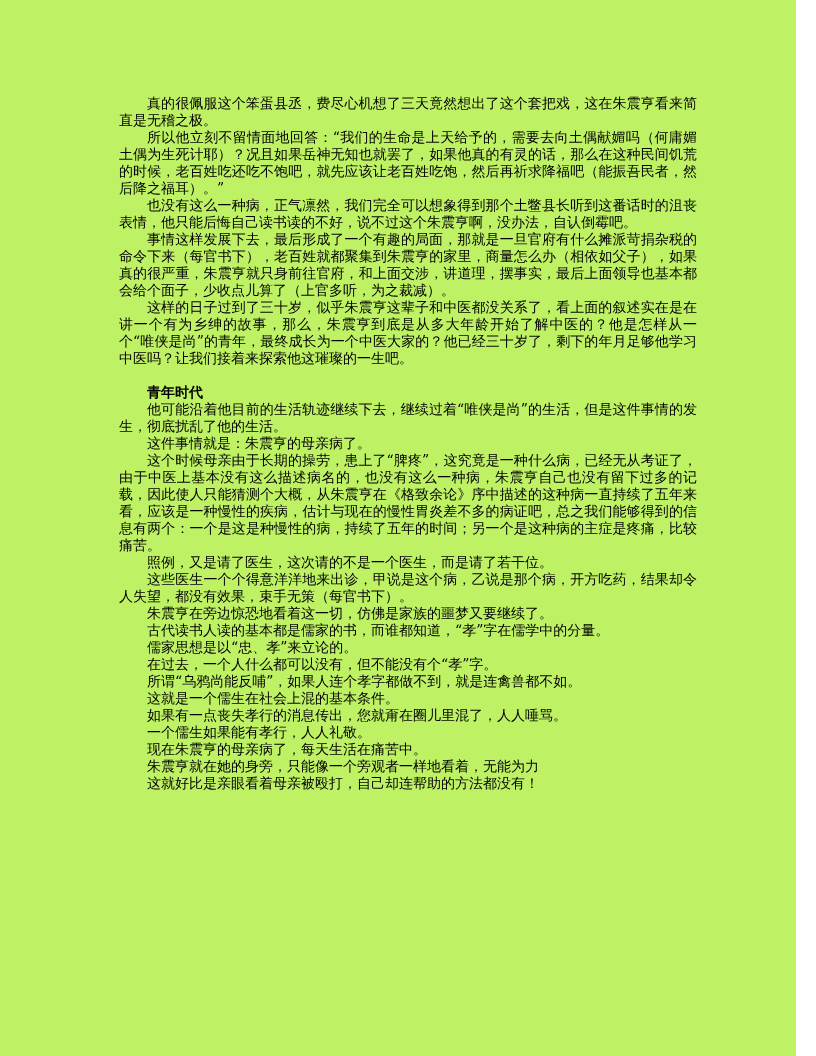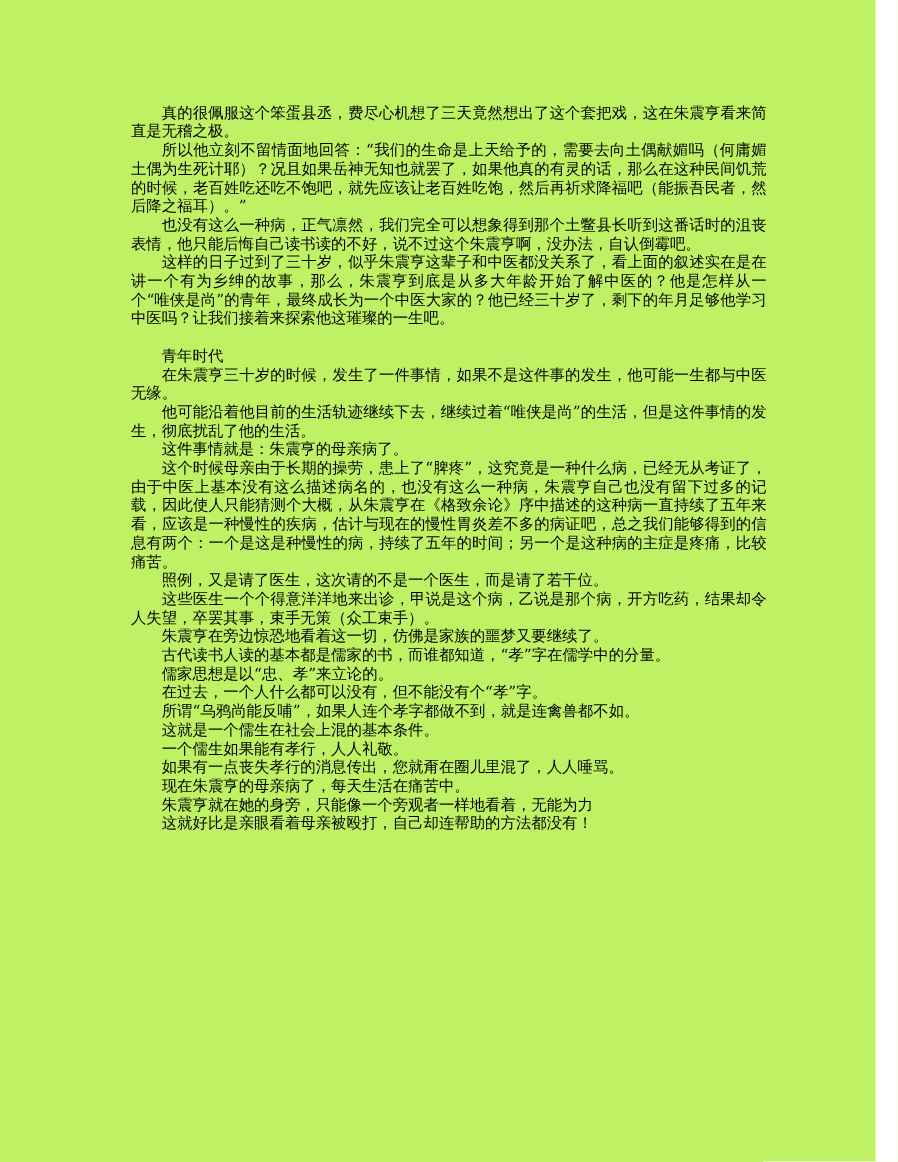--- a/index.html
+++ b/index.html
@@ -27,48 +27,48 @@
     margin: 0;
     padding: 0;
     font-size: 14px;
     line-height: 17px;
     color: #000000;
     text-align: justify;
     text-indent: 2em;
     word-break: break-all;
   }
   .heading {
-    font-weight: normal;
+    font-weight: bold;
   }
   .spacer {
     height: 17px;
   }
 </style>
 </head>
 <body>
 
 <div class="page">
   <div class="content" id="content">
       <p class="para">真的很佩服这个笨蛋县丞，费尽心机想了三天竟然想出了这个套把戏，这在朱震亨看来简直是无稽之极。</p>
       <p class="para">所以他立刻不留情面地回答：“我们的生命是上天给予的，需要去向土偶献媚吗（何庸媚土偶为生死计耶）？况且如果岳神无知也就罢了，如果他真的有灵的话，那么在这种民间饥荒的时候，老百姓吃还吃不饱吧，就先应该让老百姓吃饱，然后再祈求降福吧（能振吾民者，然后降之福耳）。”</p>
       <p class="para">也没有这么一种病，正气凛然，我们完全可以想象得到那个土鳖县长听到这番话时的沮丧表情，他只能后悔自己读书读的不好，说不过这个朱震亨啊，没办法，自认倒霉吧。</p>
+      <p class="para">事情这样发展下去，最后形成了一个有趣的局面，那就是一旦官府有什么摊派苛捐杂税的命令下来（每官书下），老百姓就都聚集到朱震亨的家里，商量怎么办（相依如父子），如果真的很严重，朱震亨就只身前往官府，和上面交涉，讲道理，摆事实，最后上面领导也基本都会给个面子，少收点儿算了（上官多听，为之裁减）。</p>
       <p class="para">这样的日子过到了三十岁，似乎朱震亨这辈子和中医都没关系了，看上面的叙述实在是在讲一个有为乡绅的故事，那么，朱震亨到底是从多大年龄开始了解中医的？他是怎样从一个“唯侠是尚”的青年，最终成长为一个中医大家的？他已经三十岁了，剩下的年月足够他学习中医吗？让我们接着来探索他这璀璨的一生吧。</p>
       <div class="spacer"></div>
       <p class="para heading">青年时代</p>
-      <p class="para">在朱震亨三十岁的时候，发生了一件事情，如果不是这件事的发生，他可能一生都与中医无缘。</p>
       <p class="para">他可能沿着他目前的生活轨迹继续下去，继续过着“唯侠是尚”的生活，但是这件事情的发生，彻底扰乱了他的生活。</p>
       <p class="para">这件事情就是：朱震亨的母亲病了。</p>
       <p class="para">这个时候母亲由于长期的操劳，患上了“脾疼”，这究竟是一种什么病，已经无从考证了，由于中医上基本没有这么描述病名的，也没有这么一种病，朱震亨自己也没有留下过多的记载，因此使人只能猜测个大概，从朱震亨在《格致余论》序中描述的这种病一直持续了五年来看，应该是一种慢性的疾病，估计与现在的慢性胃炎差不多的病证吧，总之我们能够得到的信息有两个：一个是这是种慢性的病，持续了五年的时间；另一个是这种病的主症是疼痛，比较痛苦。</p>
       <p class="para">照例，又是请了医生，这次请的不是一个医生，而是请了若干位。</p>
-      <p class="para">这些医生一个个得意洋洋地来出诊，甲说是这个病，乙说是那个病，开方吃药，结果却令人失望，卒罢其事，束手无策（众工束手）。</p>
+      <p class="para">这些医生一个个得意洋洋地来出诊，甲说是这个病，乙说是那个病，开方吃药，结果却令人失望，都没有效果，束手无策（每官书下）。</p>
       <p class="para">朱震亨在旁边惊恐地看着这一切，仿佛是家族的噩梦又要继续了。</p>
       <p class="para">古代读书人读的基本都是儒家的书，而谁都知道，“孝”字在儒学中的分量。</p>
       <p class="para">儒家思想是以“忠、孝”来立论的。</p>
       <p class="para">在过去，一个人什么都可以没有，但不能没有个“孝”字。</p>
       <p class="para">所谓“乌鸦尚能反哺”，如果人连个孝字都做不到，就是连禽兽都不如。</p>
       <p class="para">这就是一个儒生在社会上混的基本条件。</p>
+      <p class="para">如果有一点丧失孝行的消息传出，您就甭在圈儿里混了，人人唾骂。</p>
       <p class="para">一个儒生如果能有孝行，人人礼敬。</p>
-      <p class="para">如果有一点丧失孝行的消息传出，您就甭在圈儿里混了，人人唾骂。</p>
       <p class="para">现在朱震亨的母亲病了，每天生活在痛苦中。</p>
       <p class="para">朱震亨就在她的身旁，只能像一个旁观者一样地看着，无能为力</p>
       <p class="para">这就好比是亲眼看着母亲被殴打，自己却连帮助的方法都没有！</p>
     </div>
 </div>
 
 </body></html>

